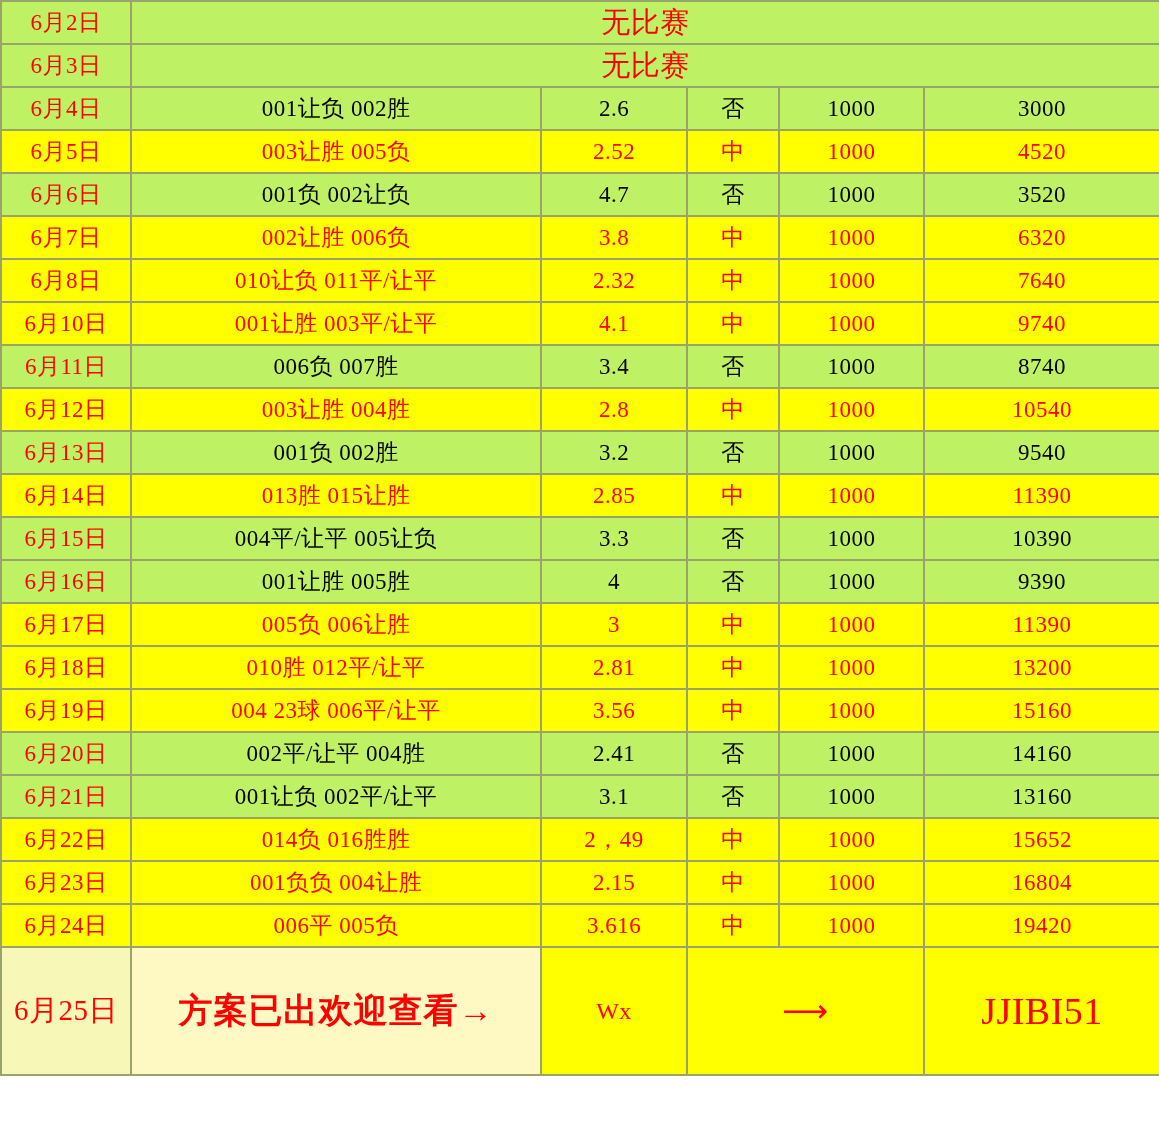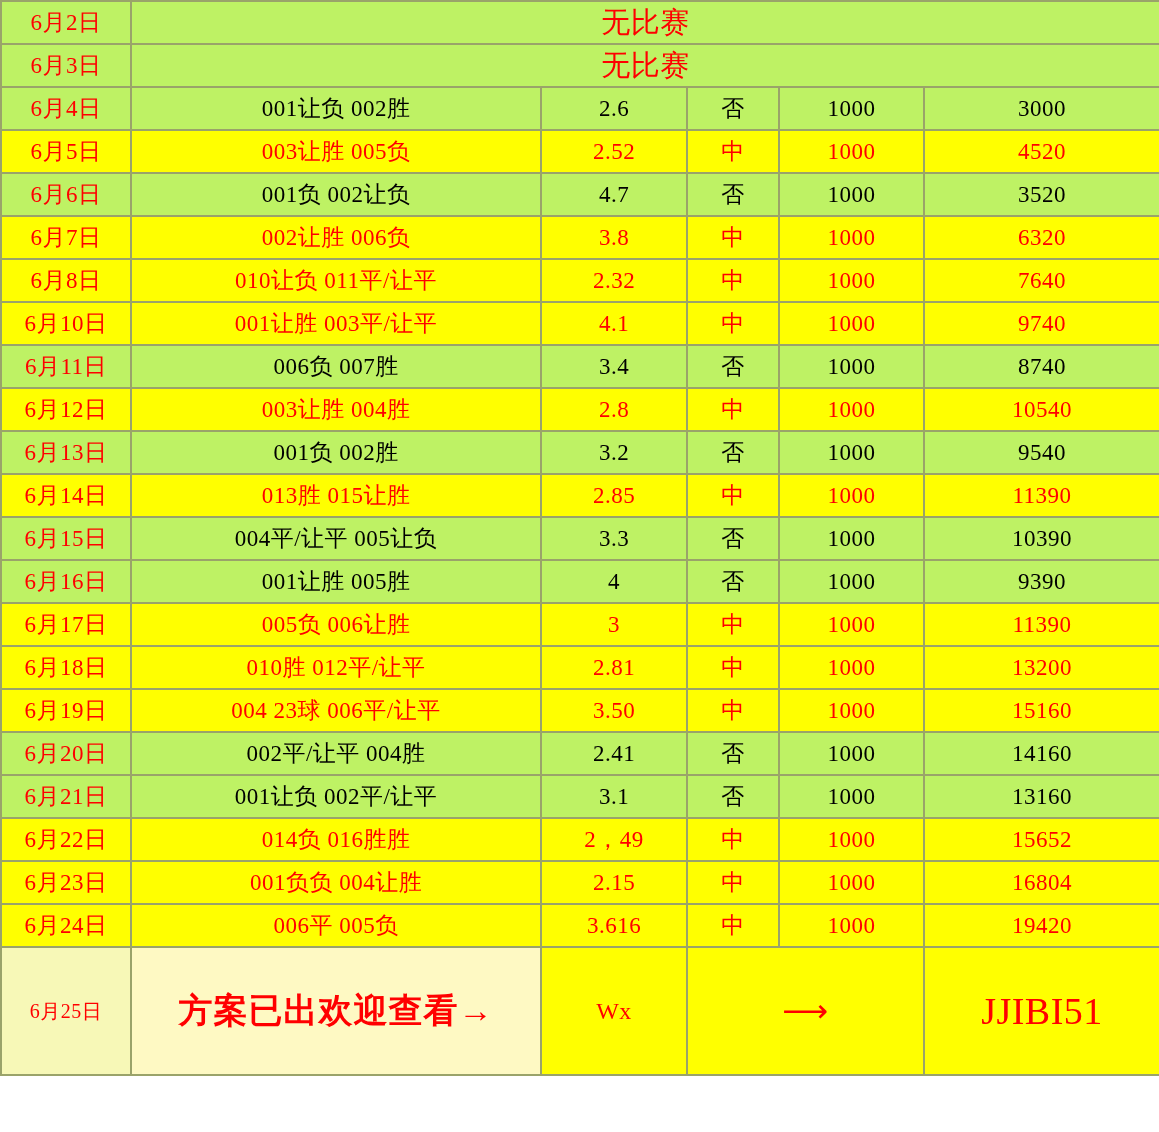--- a/index.html
+++ b/index.html
@@ -53,21 +53,21 @@
     font-size: 29px;
   }
 
   
   tr.promo td {
     height: 128px;
     background: #f7f8b7;
   }
   tr.promo td.promo-date {
     color: #ff0000;
-    font-size: 20px;
+    font-size: 29px;
     background: #f7f8b7;
   }
   tr.promo td.promo-text {
     background: #fef9c3;
     color: #ff0000;
     font-size: 34px;
     font-weight: bold;
     letter-spacing: 1px;
   }
   tr.promo td.promo-wx {
@@ -216,21 +216,21 @@
         <td class="red-text">6月18日</td>
         <td class="red-text">010胜  012平/让平</td>
         <td class="red-text">2.81</td>
         <td class="red-text">中</td>
         <td class="red-text">1000</td>
         <td class="red-text">13200</td>
       </tr>
       <tr class="bright">
         <td class="red-text">6月19日</td>
         <td class="red-text">004  23球  006平/让平</td>
-        <td class="red-text">3.50</td>
+        <td class="red-text">3.56</td>
         <td class="red-text">中</td>
         <td class="red-text">1000</td>
         <td class="red-text">15160</td>
       </tr>
       <tr class="pale">
         <td class="red-text">6月20日</td>
         <td class="dark-text">002平/让平  004胜</td>
         <td class="dark-text">2.41</td>
         <td class="dark-text">否</td>
         <td class="dark-text">1000</td>

